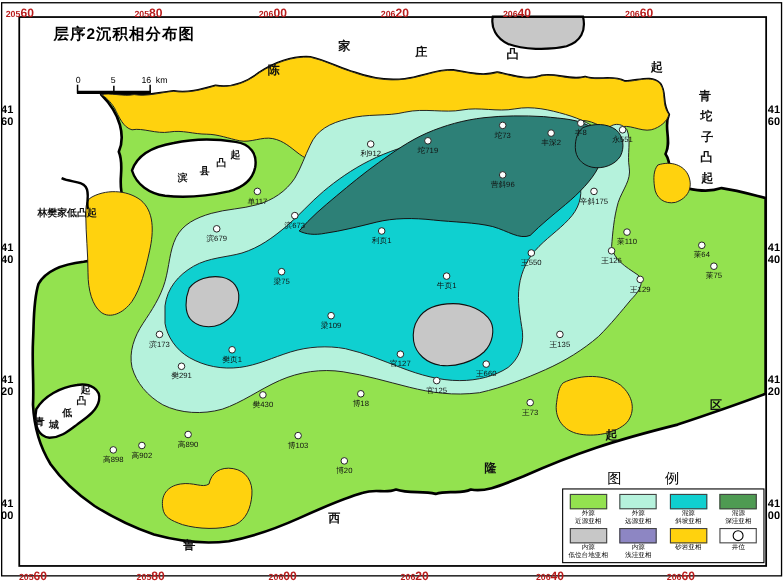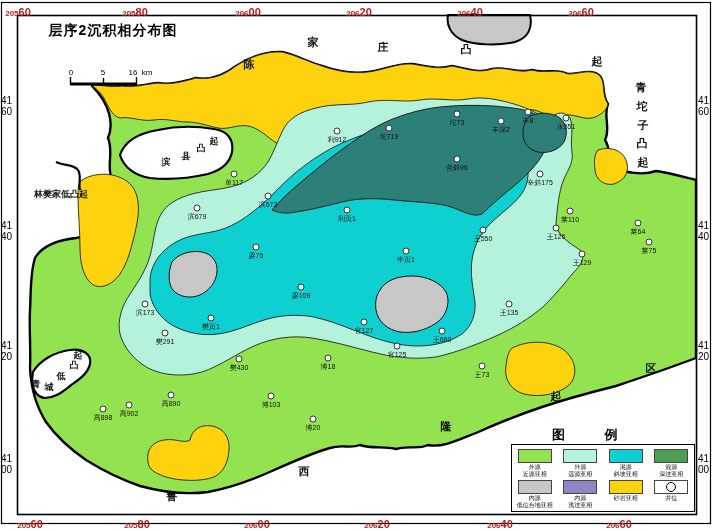--- a/index.html
+++ b/index.html
@@ -7,26 +7,26 @@
         font-family:"Liberation Sans",sans-serif;}
   svg text{font-family:"Liberation Sans",sans-serif;}
   .well{fill:#ffffff;stroke:#222;stroke-width:0.9;}
   .well-label{font-size:7px;fill:#111;text-anchor:middle;}
   .geo{position:absolute;transform:translate(-50%,-50%);color:#111;white-space:nowrap;
        font-weight:bold;letter-spacing:0px;}
   .axis-h{position:absolute;transform:translateX(-50%);white-space:nowrap;color:#b91c1c;}
   .axis-h .sm{font-size:8px;font-weight:bold;}
   .axis-h .bg{font-size:11px;font-weight:bold;}
   .axis-v{position:absolute;width:16px;text-align:left;color:#000;
-          font-size:10px;font-weight:normal;line-height:11px;}
+          font-size:10px;font-weight:bold;line-height:11px;}
   #title-block{position:absolute;left:28px;top:20px;width:170px;text-align:center;color:#000;}
   #title-line1{font-size:17px;font-weight:bold;letter-spacing:9px;}
   #title-line2{font-size:14px;font-weight:bold;letter-spacing:1px;margin-top:2px;}
   #scalebar-labels span{position:absolute;font-size:8px;color:#000;transform:translateX(-50%);}
-  #legend-title{position:absolute;left:552px;top:426px;font-size:13px;font-weight:bold;
+  #legend-title{position:absolute;left:552px;top:426px;font-size:13px;font-weight:normal;
                 letter-spacing:18px;color:#000;}
   #legend-box{position:absolute;left:511px;top:444px;width:184px;height:68px;
               background:#fff;border:1px solid #000;box-sizing:border-box;
               display:grid;grid-template-columns:repeat(4,1fr);grid-template-rows:1fr 1fr;
               align-items:start;justify-items:center;padding-top:4px;}
   .lg-cell{text-align:center;width:44px;}
   .lg-swatch{width:34px;height:14px;margin:0 auto;border:1px solid #444;box-sizing:border-box;
              position:relative;}
   .lg-swatch .sym{position:absolute;left:50%;top:50%;width:8px;height:8px;border:1px solid #000;
                   border-radius:50%;transform:translate(-50%,-50%);}

